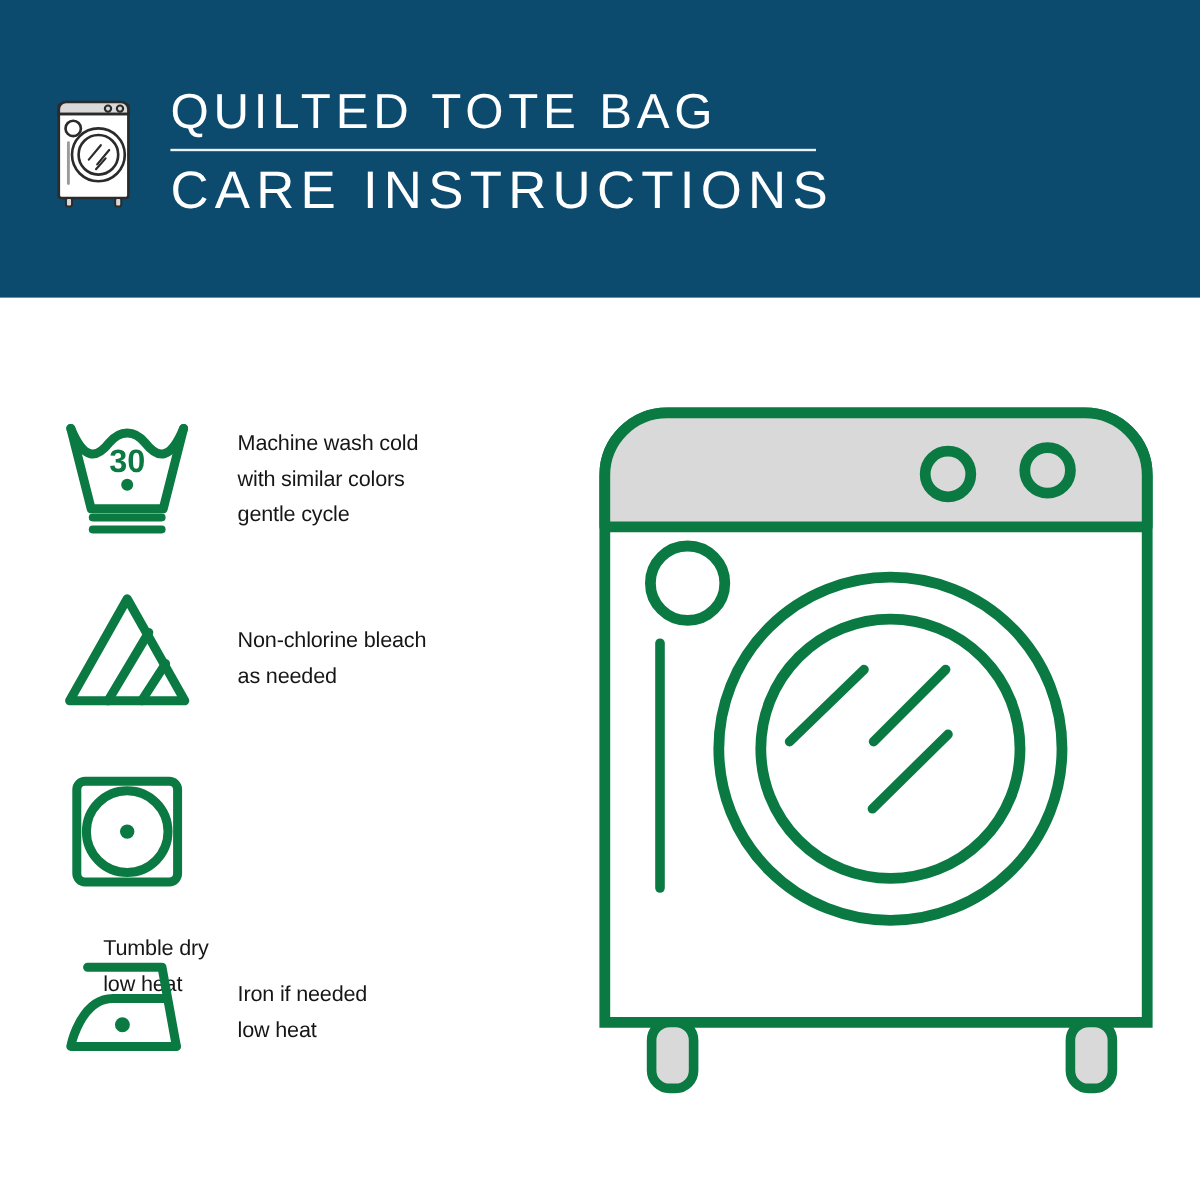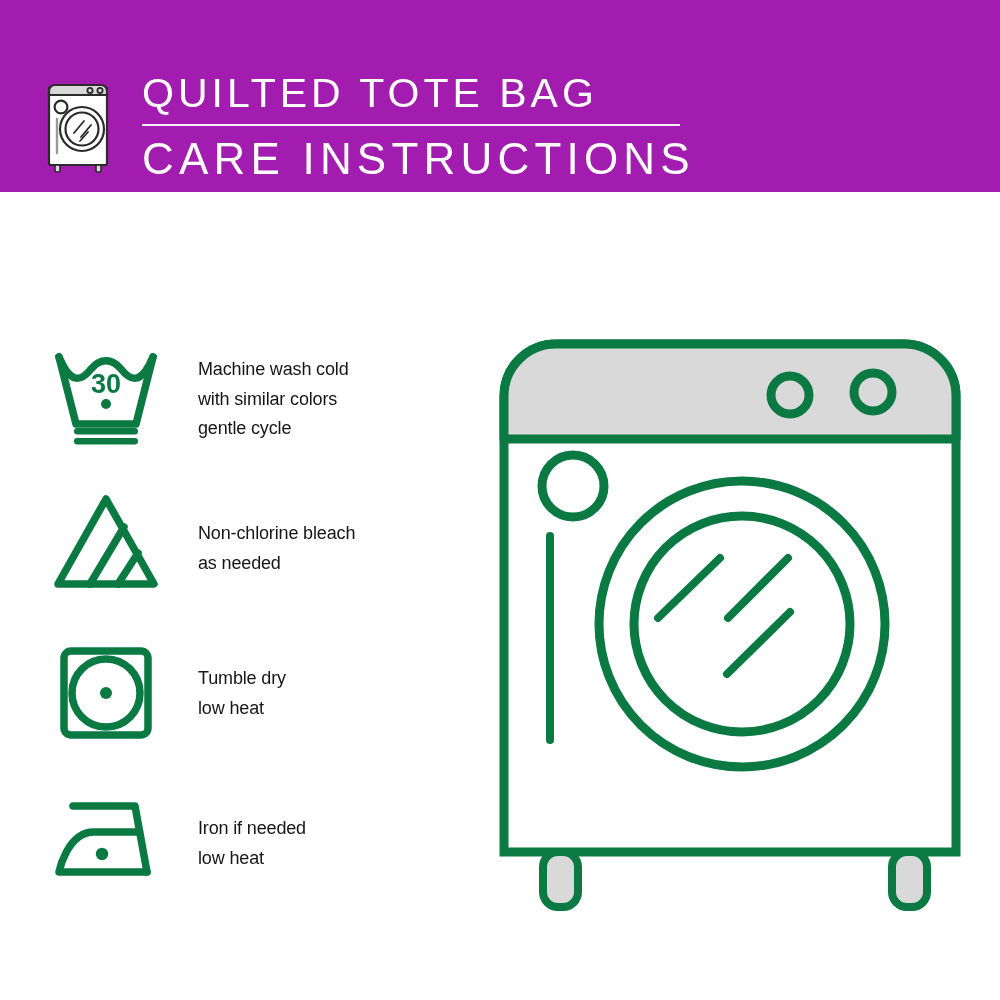--- a/index.html
+++ b/index.html
@@ -18,22 +18,22 @@
     height: 1000px;
     background: #ffffff;
     overflow: hidden;
   }
 
   
   .header {
     position: absolute;
     left: 0; top: 0;
     width: 1000px;
-    height: 192px;
-    background: #a21caf;
+    height: 248px;
+    background: #0c4a6e;
   }
 
   .header-logo {
     position: absolute;
     left: 44px;
     top: 69px;
     width: 70px;
     height: 105px;
   }
 
@@ -84,21 +84,21 @@
 
   .care-row {
     position: absolute;
     left: 50px;
     display: flex;
     align-items: flex-start;
   }
 
   .care-row.r0 { top: 108px; }
   .care-row.r1 { top: 254px; }
-  .care-row.r2 { top: 405px; }
+  .care-row.r2 { top: 405px; flex-direction: column; }
   .care-row.r3 { top: 555px; }
 
   .care-symbol {
     width: 112px;
     flex: 0 0 112px;
     display: flex;
     align-items: flex-start;
     justify-content: flex-start;
   }
 

